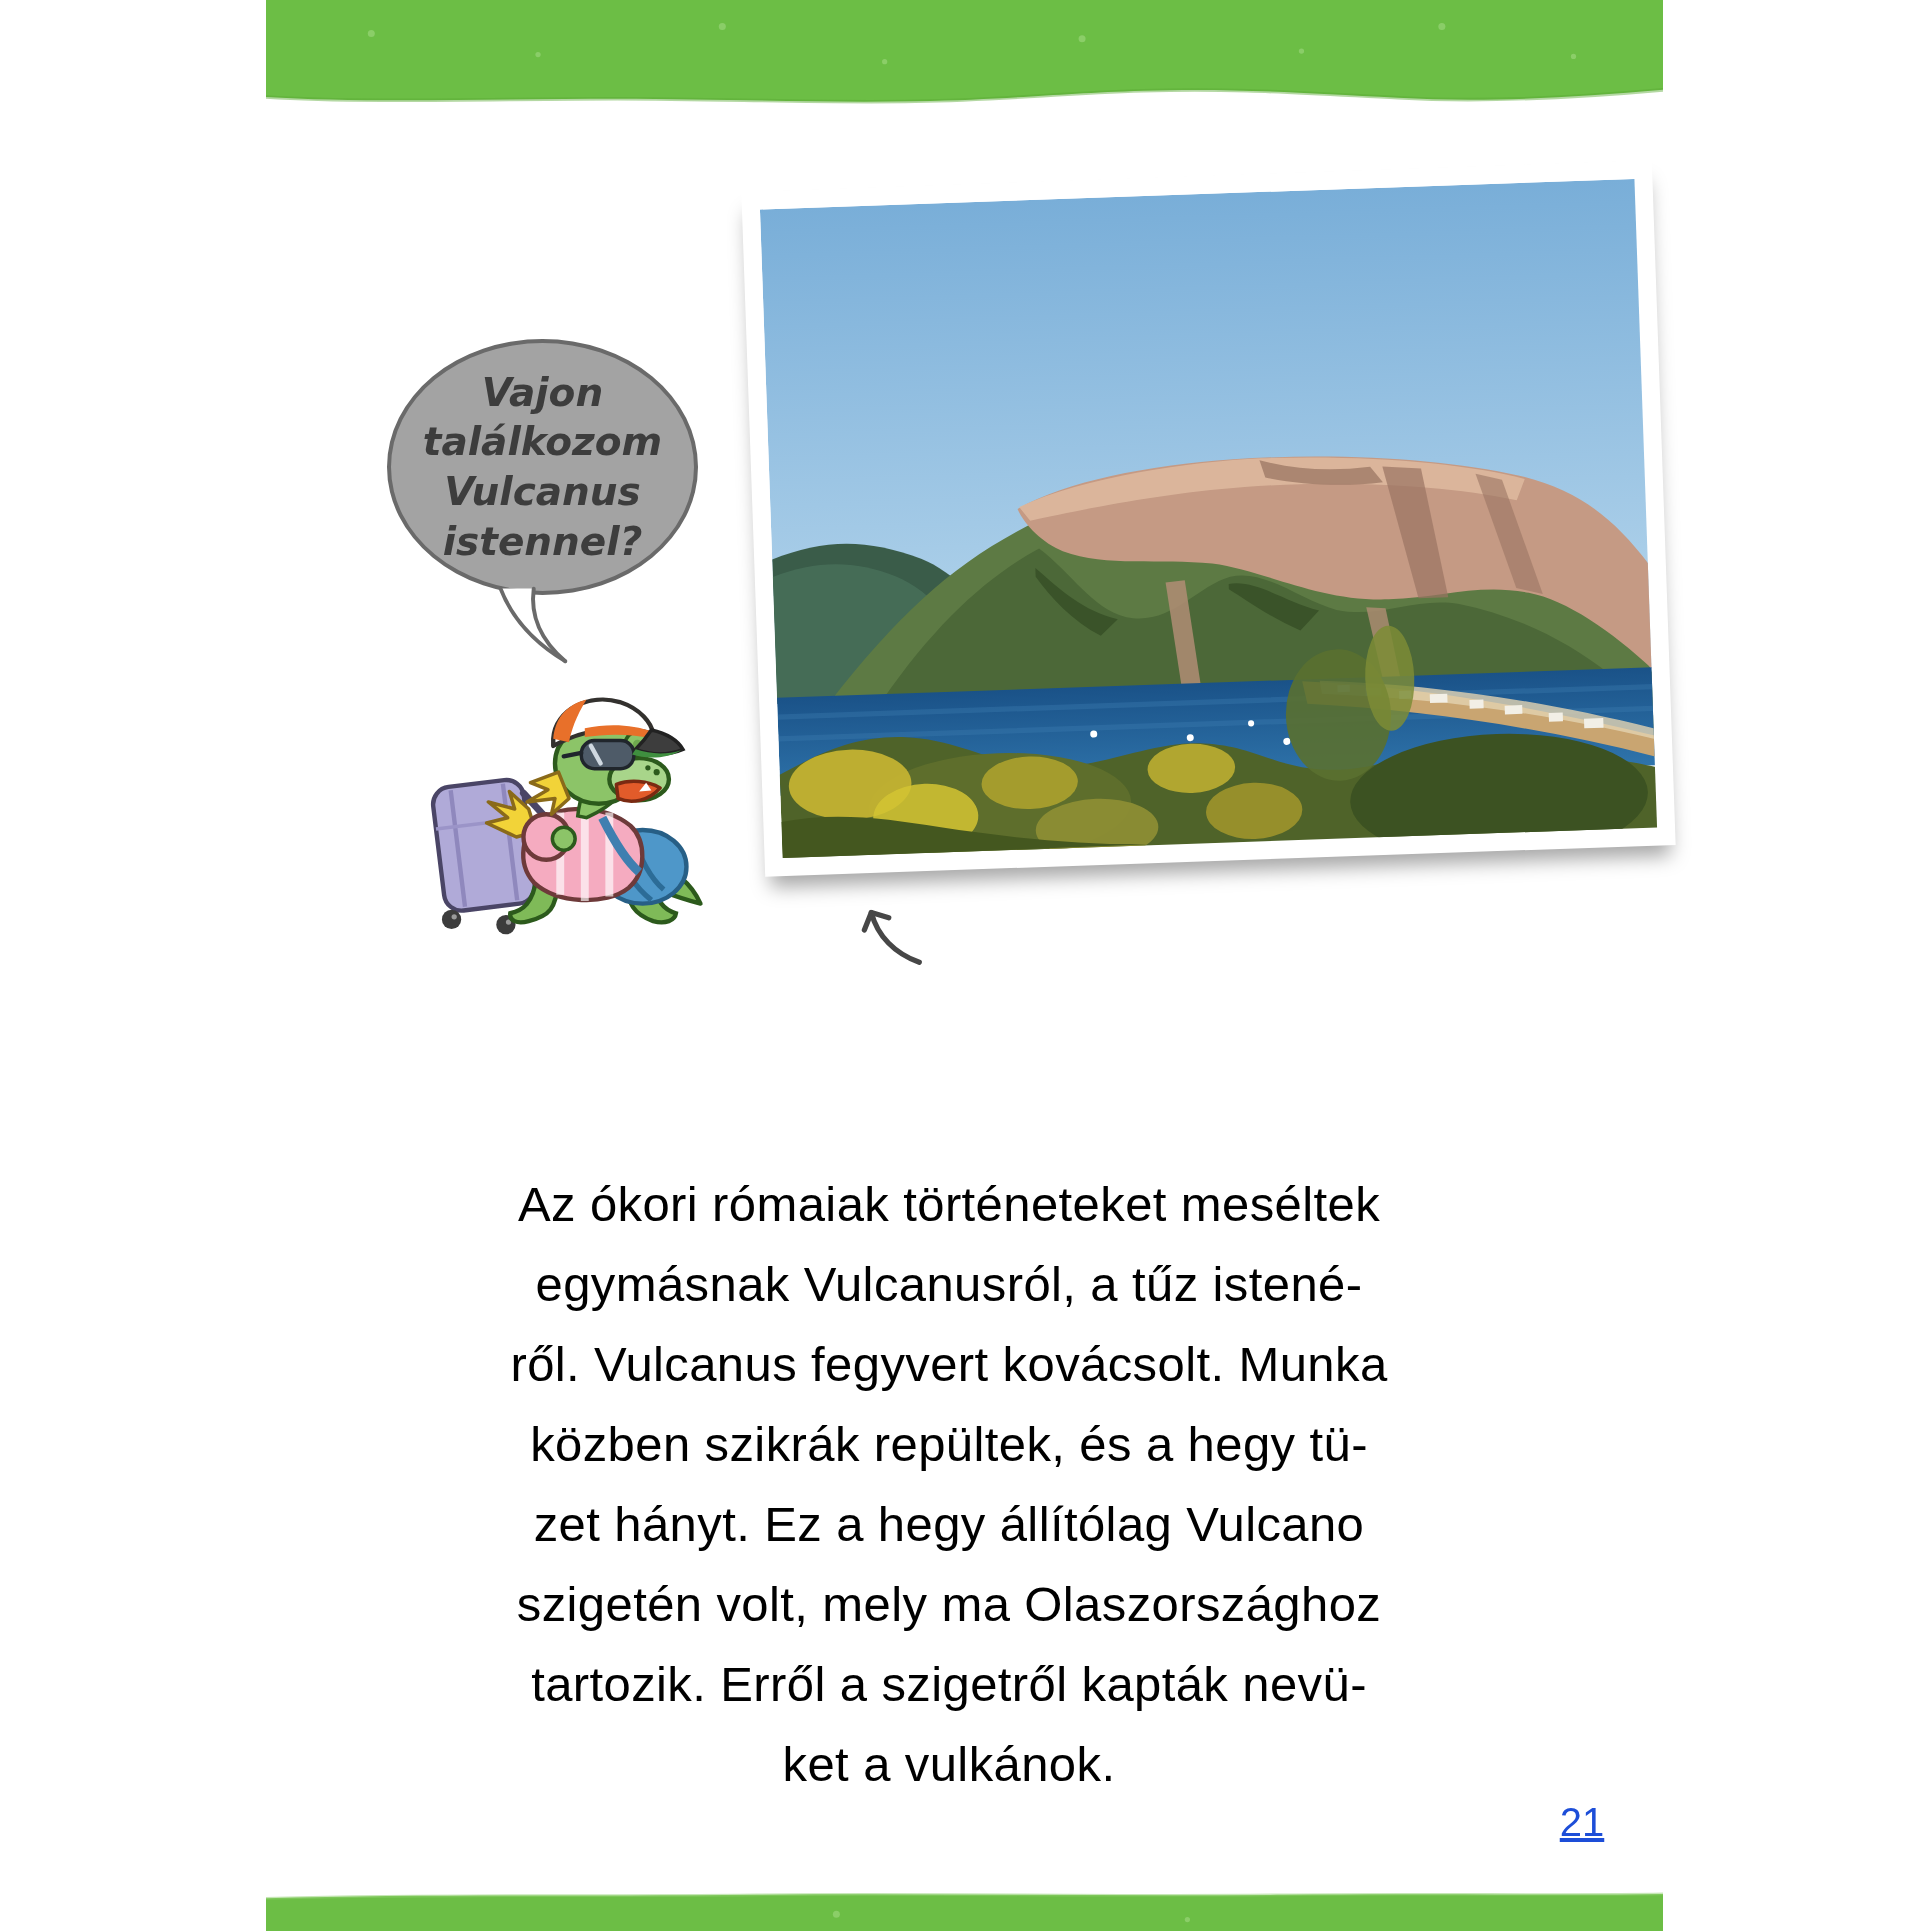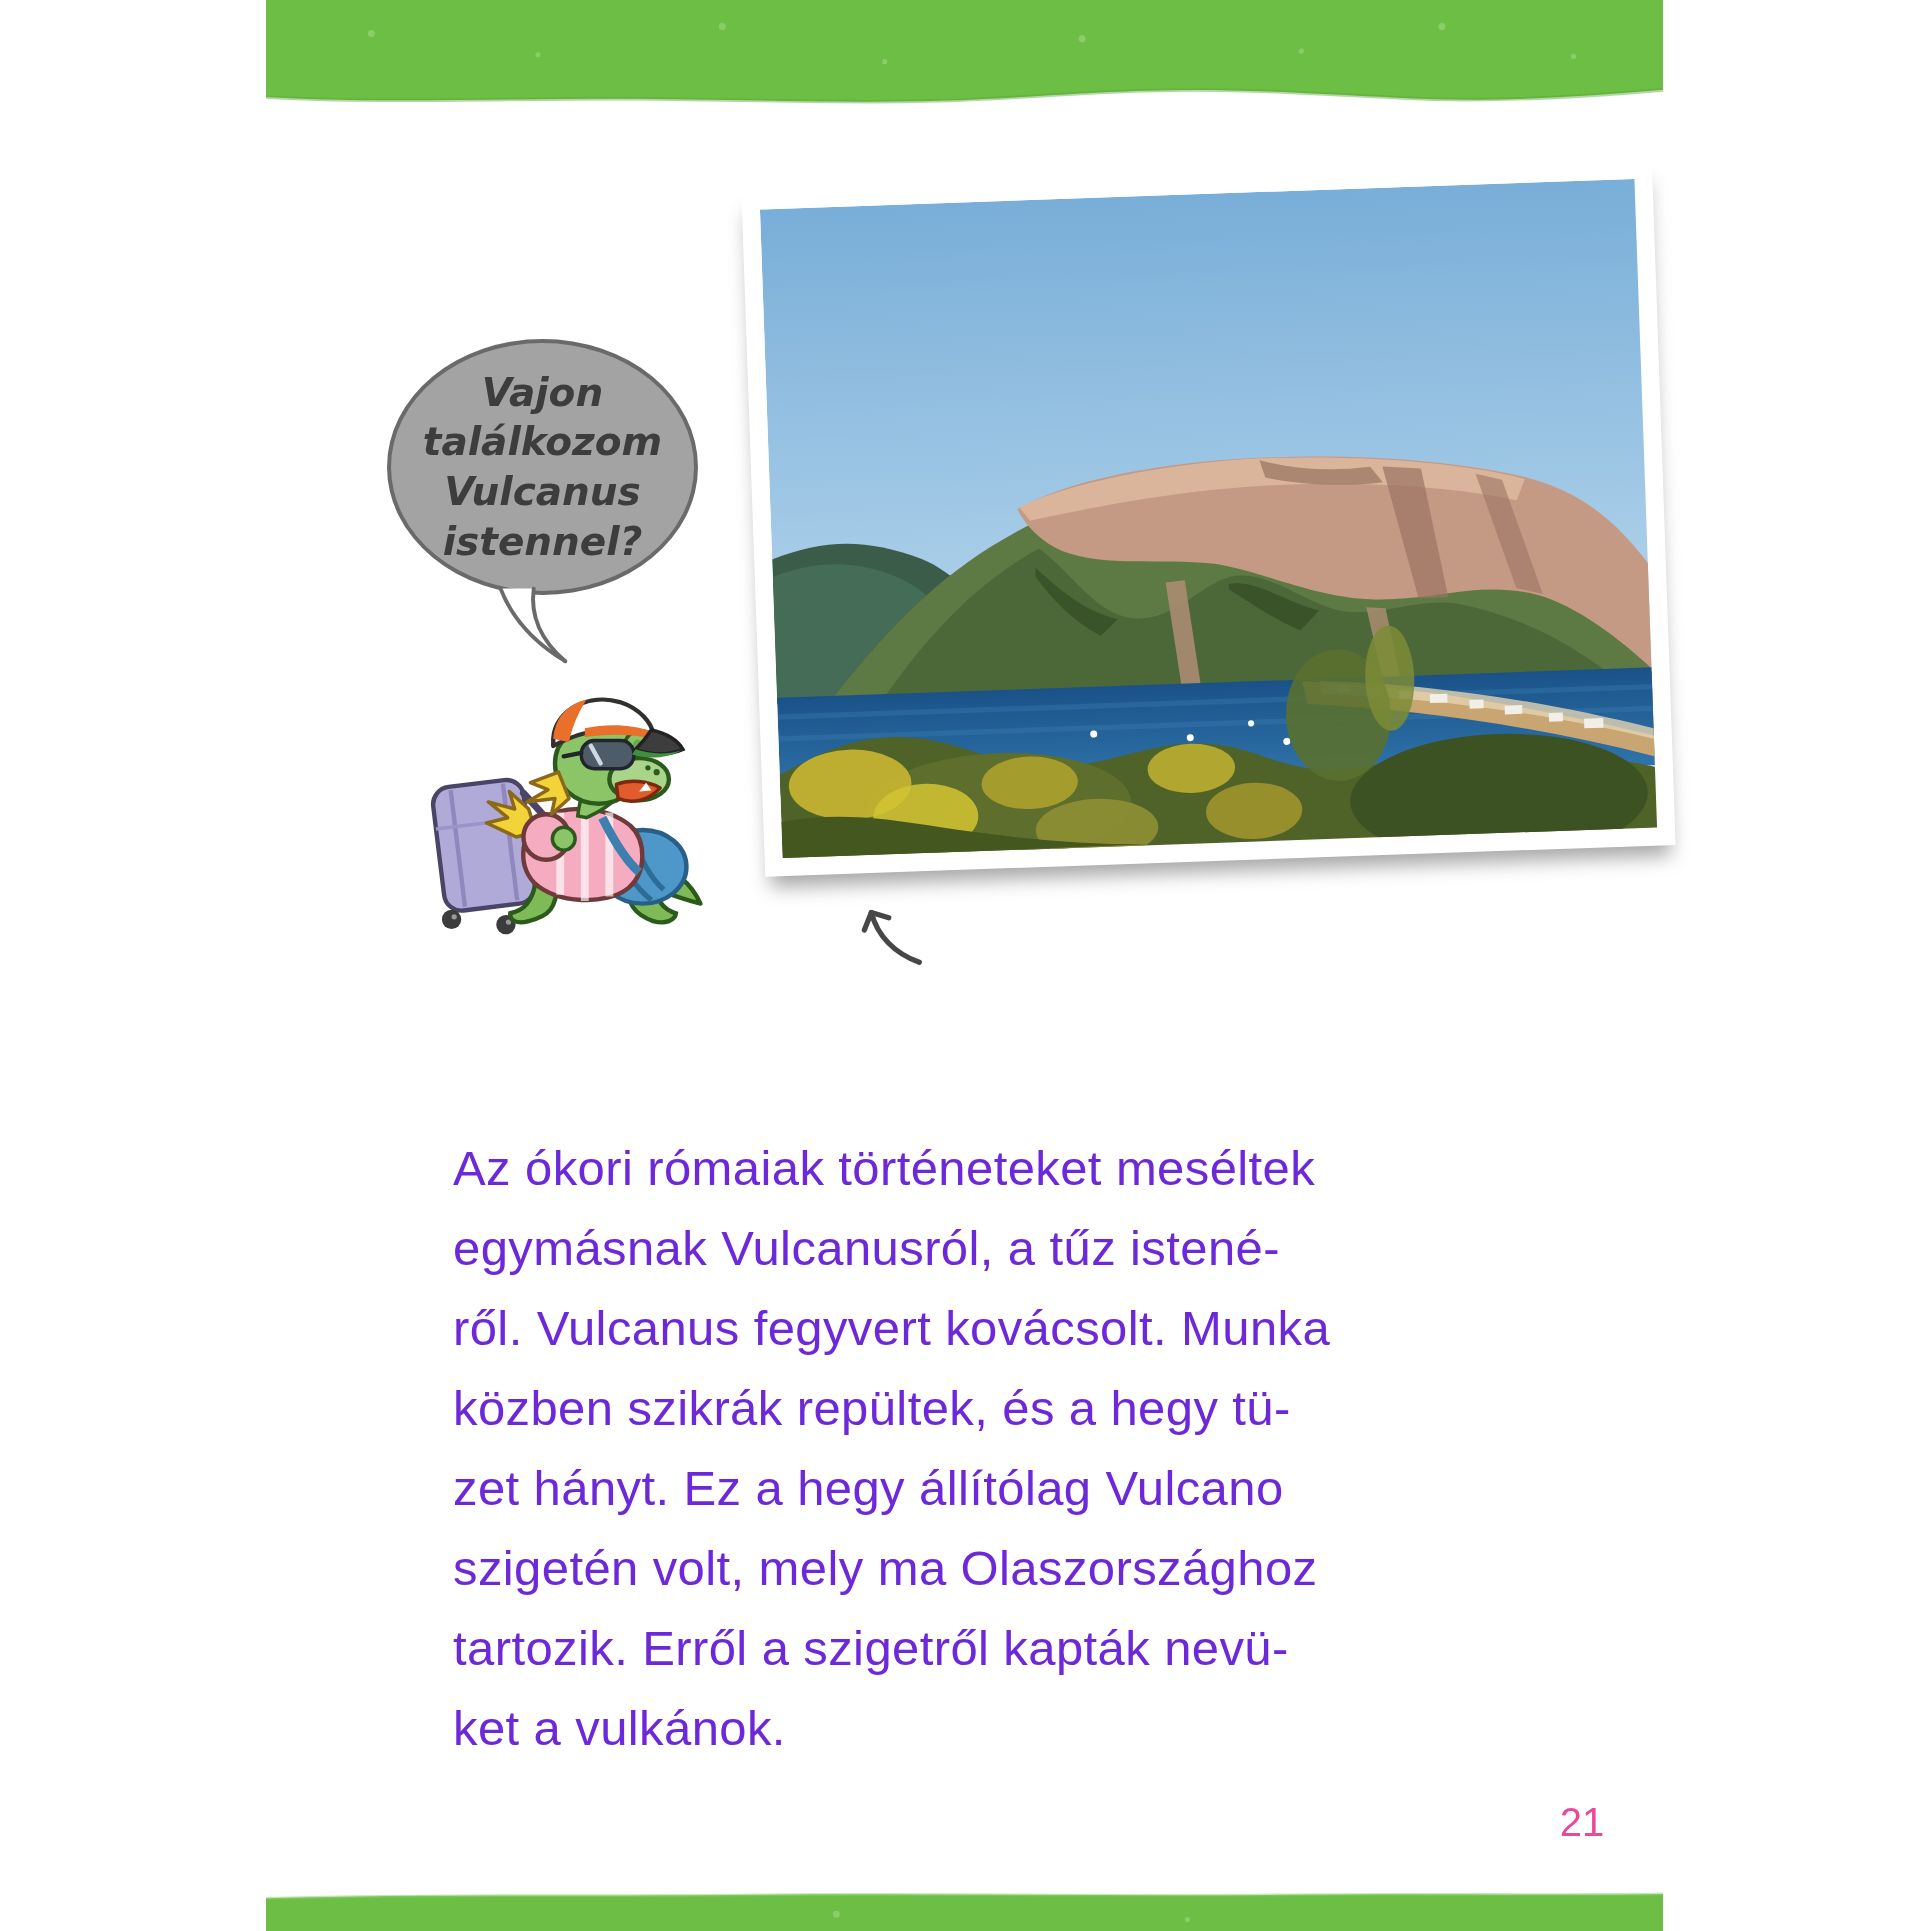--- a/index.html
+++ b/index.html
@@ -38,28 +38,28 @@
 
   .caption-arrow{position:absolute;left:860px;top:901px;}
   .caption{
     position:absolute;left:938px;top:915px;width:737px;
     white-space:pre-line;
     font-family:"DejaVu Sans",sans-serif;font-style:italic;font-weight:bold;
     font-size:40px;line-height:1.43;color:#3b3b3b;
   }
 
   .body-text{
-    position:absolute;left:453px;top:1128px;width:992px;
+    position:absolute;left:453px;top:1164px;width:992px;
     white-space:pre-line;
-    font-size:49px;line-height:80px;color:#6d28d9;letter-spacing:0.4px;
+    font-size:49px;line-height:80px;color:#000000;letter-spacing:0.4px;text-align:center;
   }
 
   .page-number{
     position:absolute;left:1538px;top:1800px;width:88px;text-align:center;
-    font-size:40px;color:#ec4899;
+    font-size:40px;color:#1d4ed8;text-decoration:underline;
   }
 </style>
 </head>
 <body>
 
 <div class="page">
 
   <svg class="band band-top" viewBox="0 0 1592 126" preserveAspectRatio="none">
     <path d="M0,0 H1592 V102 C1480,112 1380,116 1290,111 C1170,105 1100,100 1000,103
              C900,106 850,113 740,115 C620,117 520,112 400,112 C270,112 110,117 0,110 Z" fill="#6cbe45"></path>

